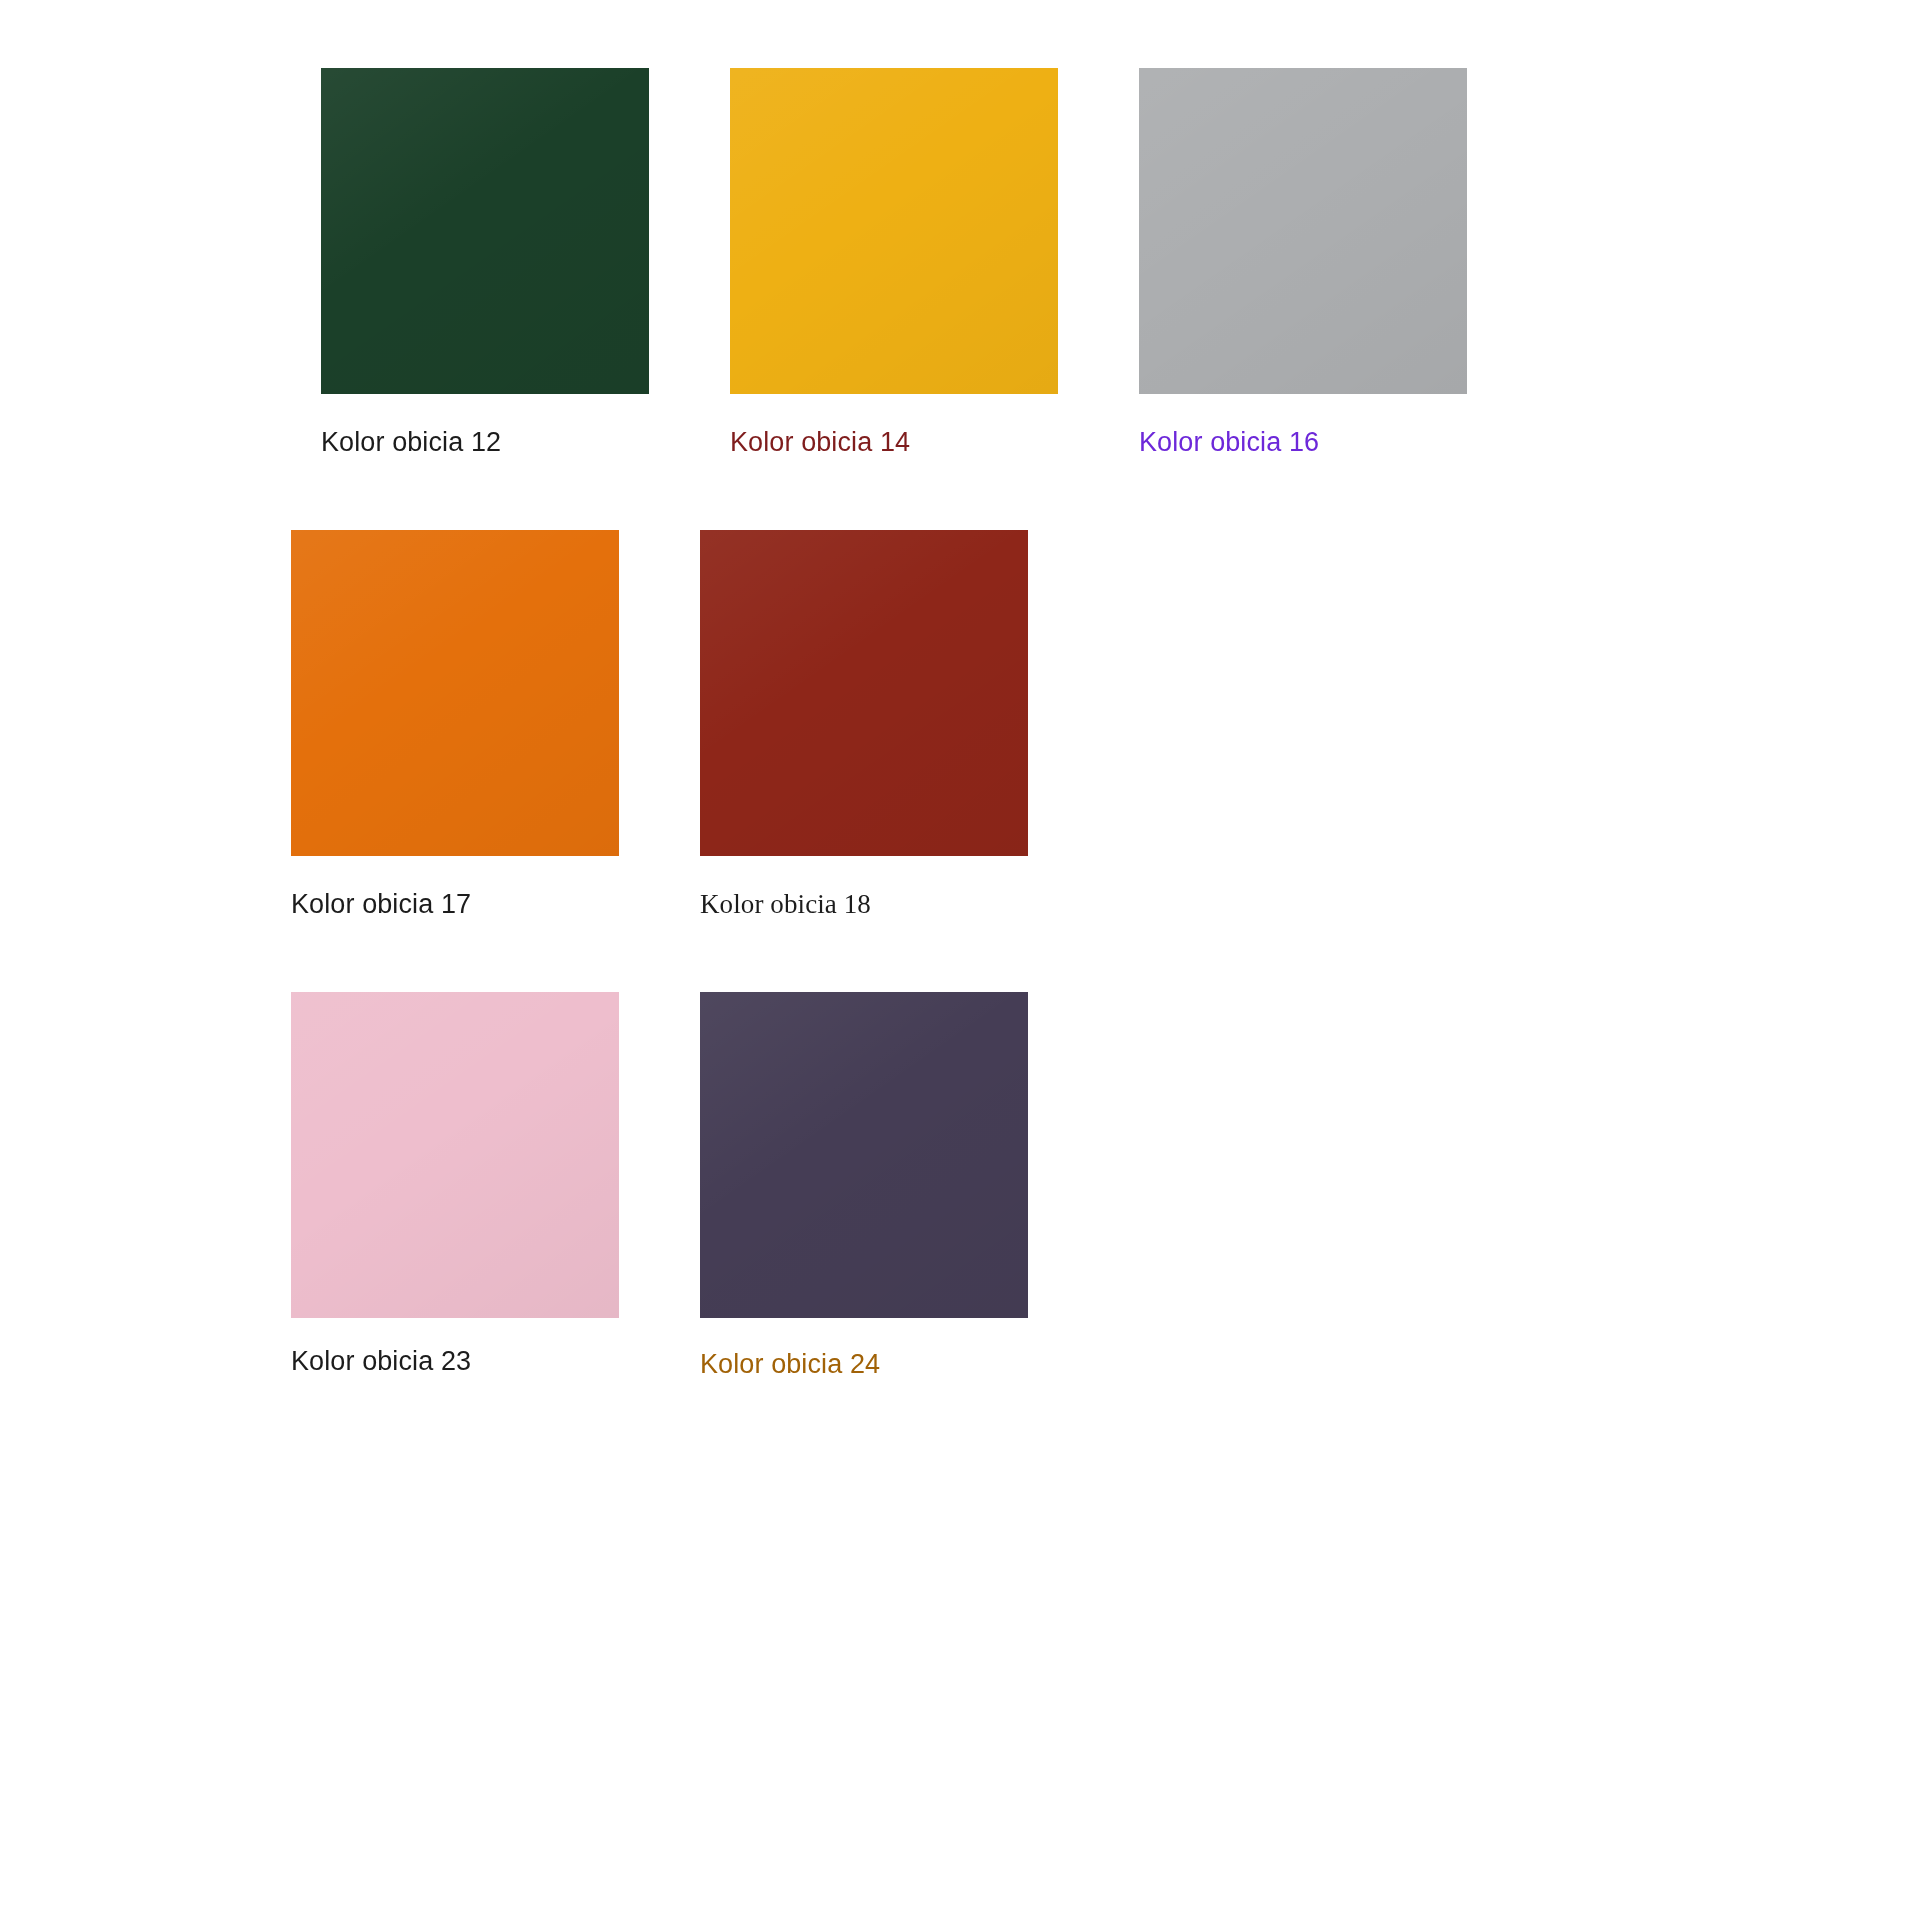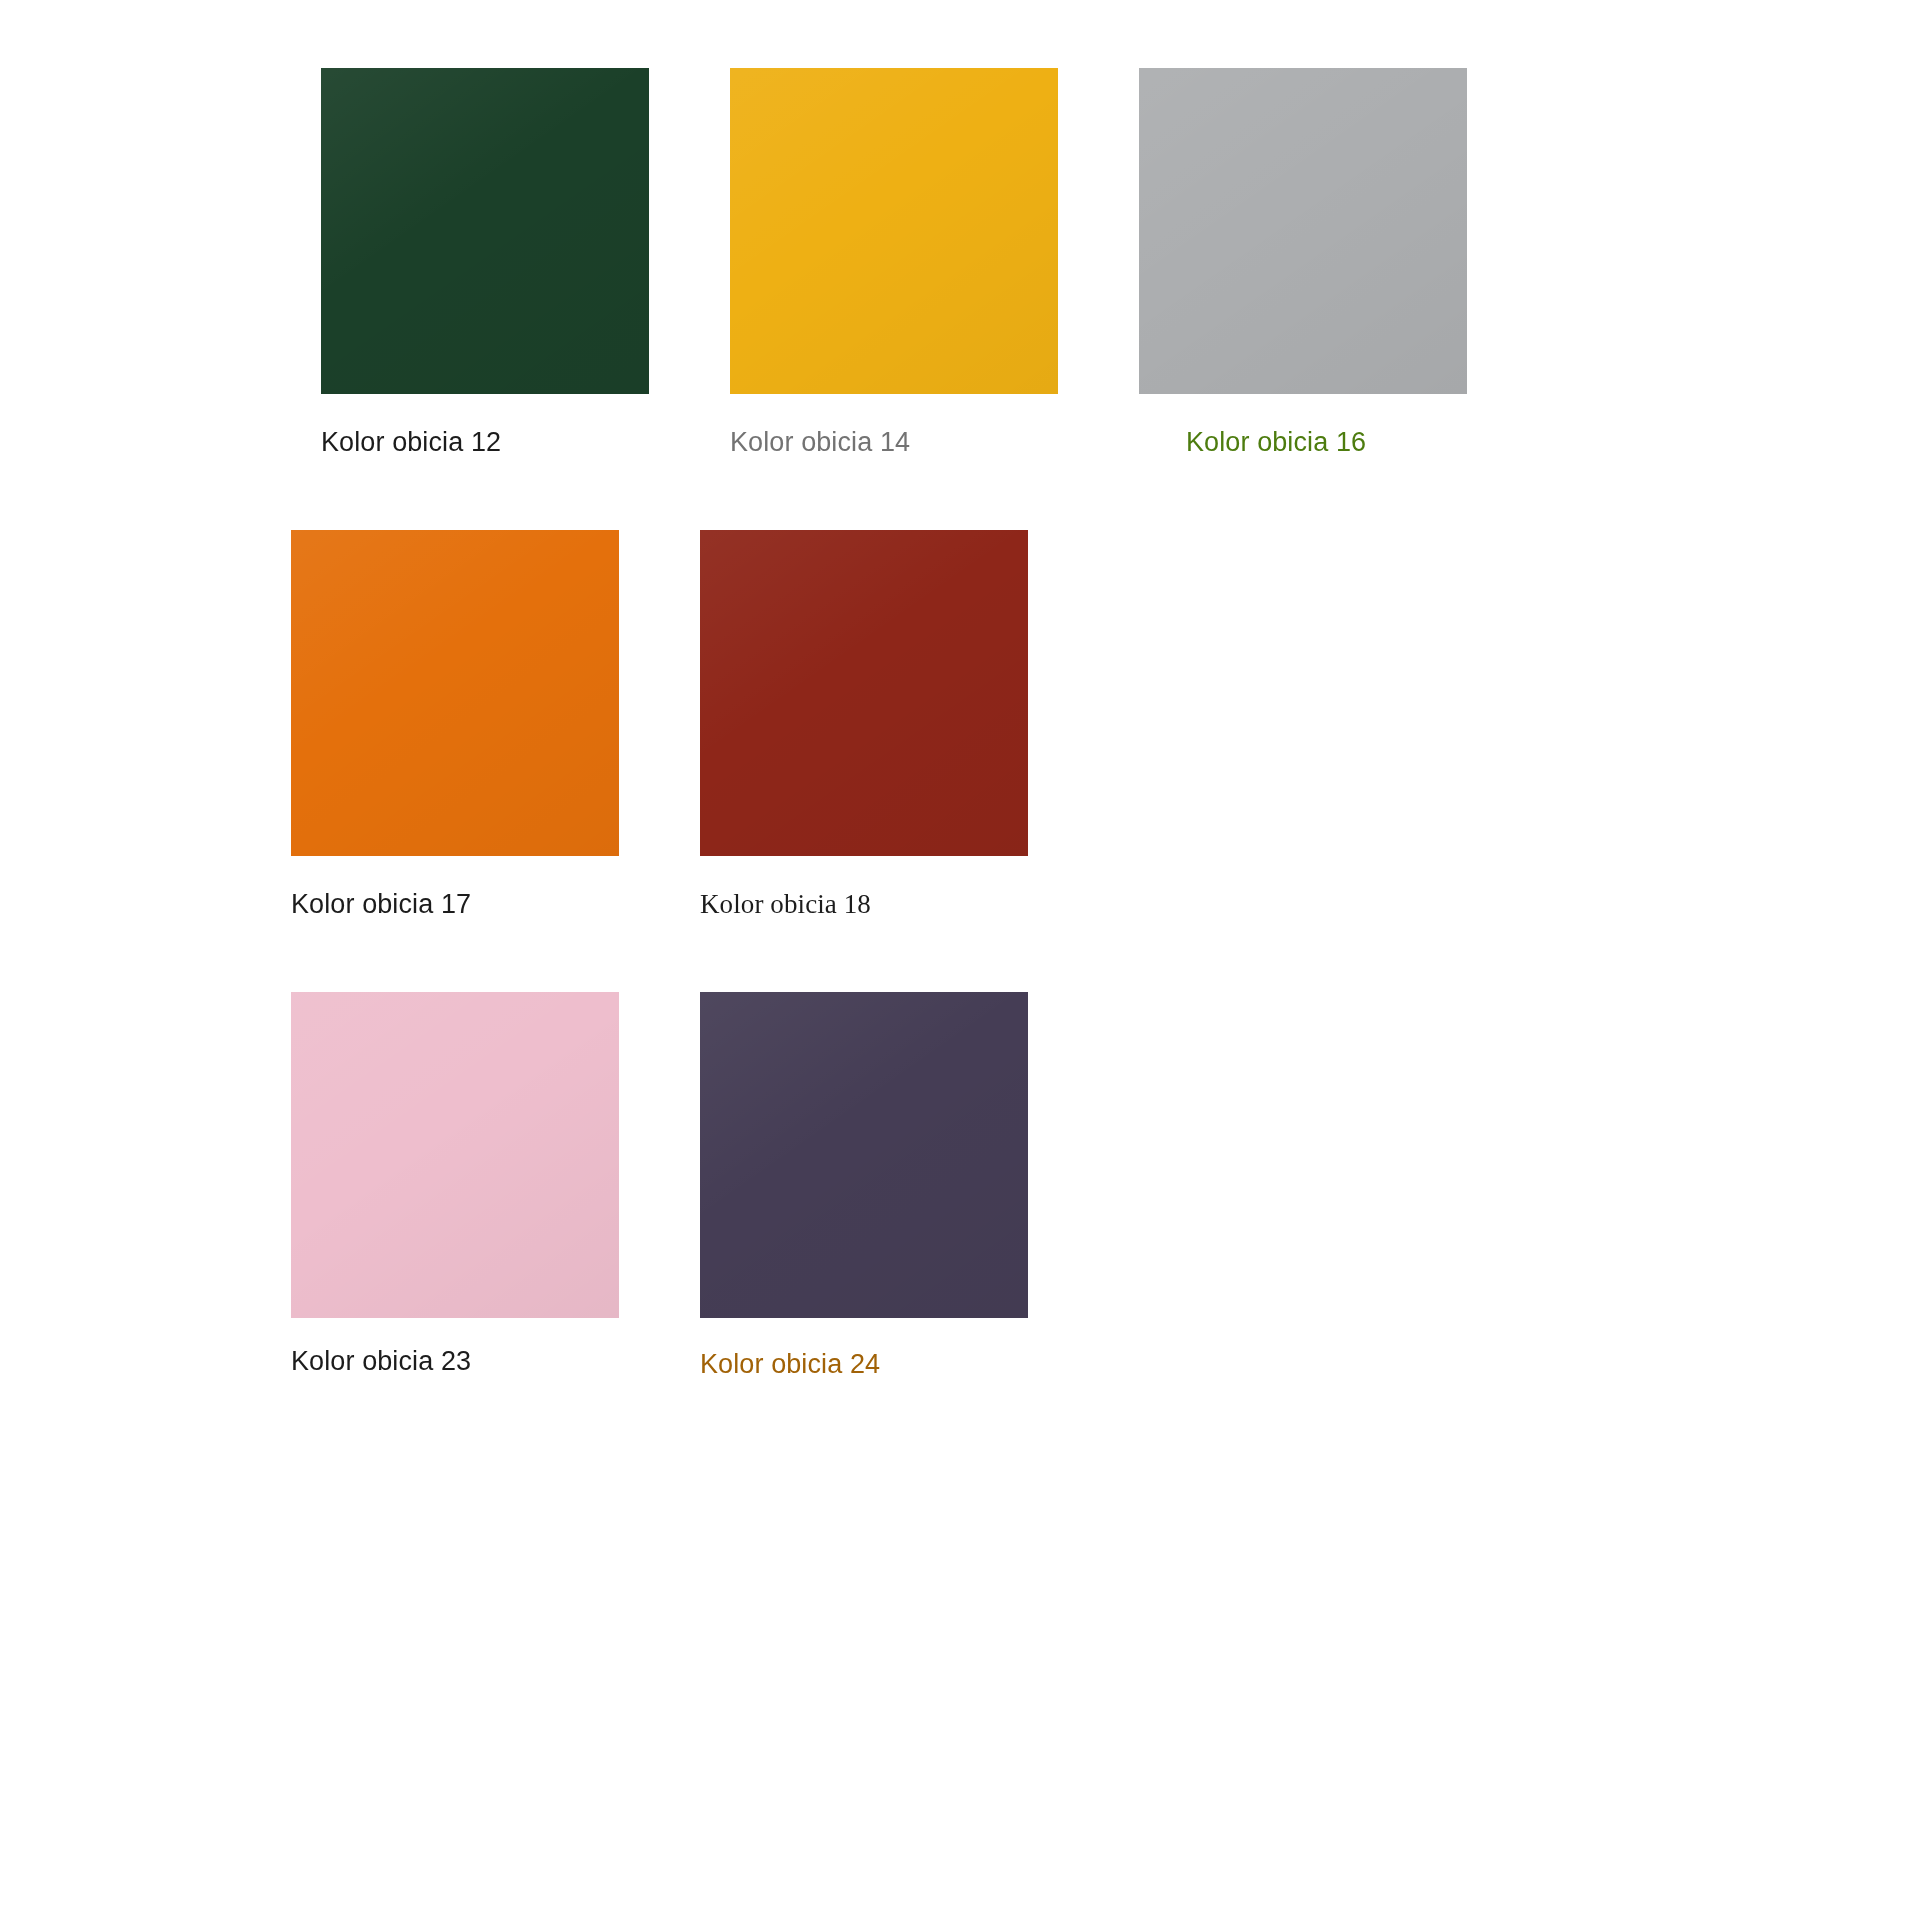--- a/index.html
+++ b/index.html
@@ -79,25 +79,25 @@
 
 <div class="palette-page">
 
   <div class="grid-row first">
     <div class="swatch-cell">
       <div class="swatch-chip" style="background-color: rgb(27, 64, 41);"></div>
       <div class="swatch-label" style="color: rgb(28, 28, 28);">Kolor obicia 12</div>
     </div>
     <div class="swatch-cell">
       <div class="swatch-chip" style="background-color: rgb(238, 176, 20);"></div>
-      <div class="swatch-label" style="color: #737373;">Kolor obicia 14</div>
+      <div class="swatch-label" style="color: #7f1d1d;">Kolor obicia 14</div>
     </div>
     <div class="swatch-cell">
       <div class="swatch-chip" style="background-color: rgb(172, 174, 176);"></div>
-      <div class="swatch-label" style="color: #4d7c0f; margin-left: 47px;">Kolor obicia 16</div>
+      <div class="swatch-label" style="color: #6d28d9;">Kolor obicia 16</div>
     </div>
   </div>
 
   <div class="grid-row rest">
     <div class="swatch-cell">
       <div class="swatch-chip" style="background-color: rgb(228, 112, 12);"></div>
       <div class="swatch-label" style="color: rgb(28, 28, 28);">Kolor obicia 17</div>
     </div>
     <div class="swatch-cell">
       <div class="swatch-chip" style="background-color: rgb(142, 38, 25);"></div>

